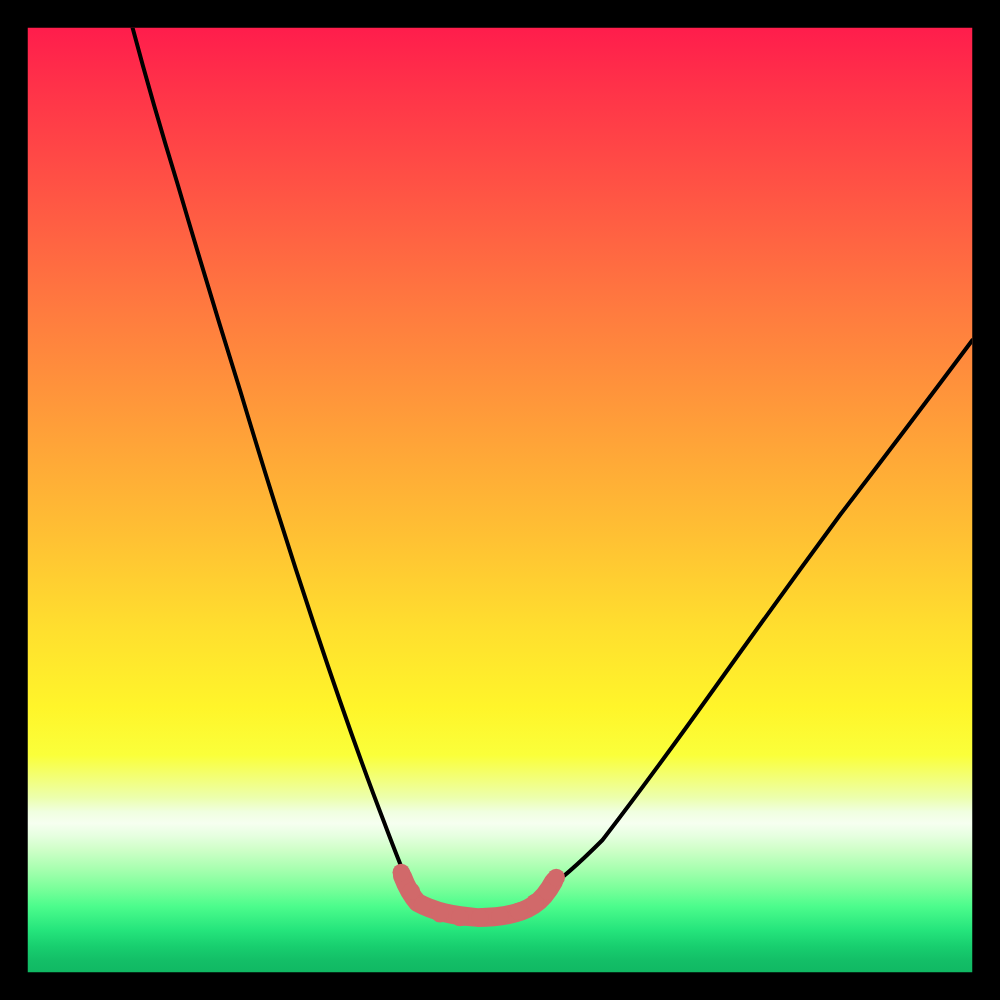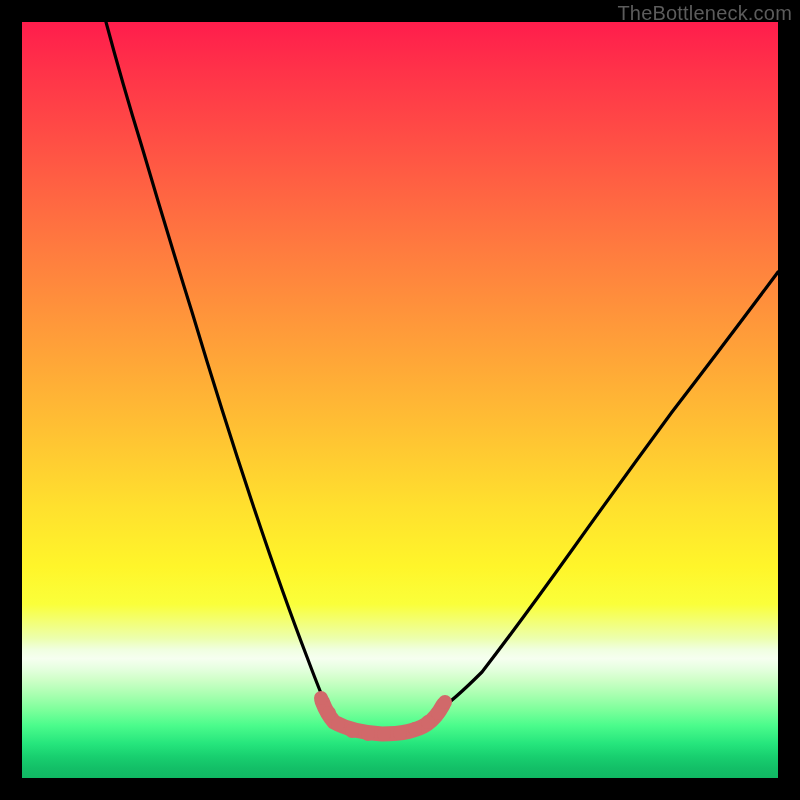--- a/index.html
+++ b/index.html
@@ -111,14 +111,13 @@
         <circle cx="362" cy="712" r="7"></circle>
         <circle cx="378" cy="711" r="7"></circle>
         <circle cx="393" cy="707" r="7"></circle>
         <circle cx="406" cy="700" r="7"></circle>
         <circle cx="416" cy="691" r="7"></circle>
         <circle cx="423" cy="680" r="7"></circle>
       </g>
     </svg>
   </div>
 
-  <div class="watermark">TheBottleneck.com</div>
 </div>
 
 </body></html>

